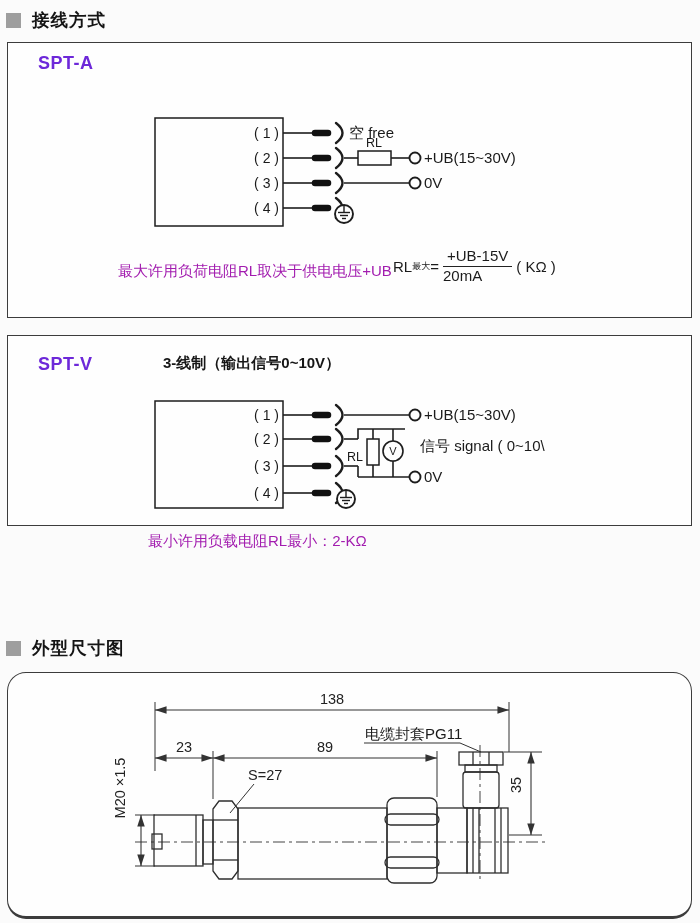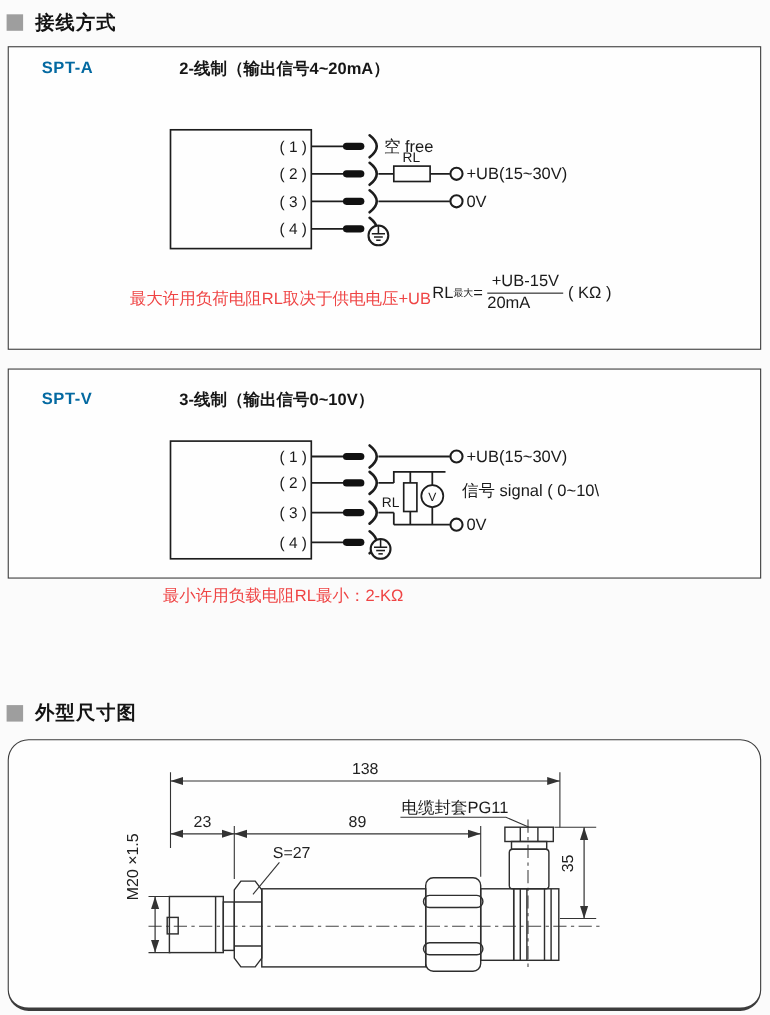--- a/index.html
+++ b/index.html
@@ -3,54 +3,53 @@
 <meta charset="utf-8">
 <style>
   html,body{margin:0;padding:0;}
   body{width:700px;height:923px;background:#fbfbfb;font-family:"Liberation Sans","DejaVu Sans",sans-serif;color:#1a1a1a;position:relative;overflow:hidden;}
   .hdr{position:absolute;left:6px;display:flex;align-items:center;gap:11px;font-size:17.5px;font-weight:bold;color:#141414;letter-spacing:1px;}
   .sq{width:15px;height:15px;background:#9e9e9e;flex:0 0 auto;}
   .box{position:absolute;left:7px;width:685px;box-sizing:border-box;border:1.6px solid #3c3c3c;background:#fefefe;}
   #box1{top:42px;height:276px;}
   #box2{top:335px;height:191px;}
   #box3{top:672px;height:247px;border-bottom-width:3px;border-radius:19px;}
-  .model{position:absolute;left:30px;font-size:15px;font-weight:bold;color:#0369a1;letter-spacing:.5px;}
+  .model{position:absolute;left:30px;font-size:18px;font-weight:bold;color:#6d28d9;letter-spacing:.5px;}
   .spec{position:absolute;left:155px;font-size:15px;font-weight:bold;color:#161616;}
   svg{position:absolute;left:0;top:0;}
   svg text{font-family:"Liberation Sans","DejaVu Sans",sans-serif;fill:#1a1a1a;}
   .w{stroke:#1d1d1d;stroke-width:1.6;fill:none;}
   .pill{stroke:#111;stroke-width:6.5;stroke-linecap:round;fill:none;}
   .arc{stroke:#1d1d1d;stroke-width:2.4;fill:none;stroke-linecap:round;}
   .comp{stroke:#1d1d1d;stroke-width:1.5;fill:#fefefe;}
   .term{stroke:#1d1d1d;stroke-width:1.9;fill:#fefefe;}
   .tlabel{font-size:14px;}
   .dlabel{font-size:15px;}
   .small{font-size:12.5px;}
-  .note{position:absolute;font-size:15px;color:#ef4444;}
+  .note{position:absolute;font-size:15px;color:#a21caf;}
   .formula{position:absolute;display:flex;align-items:center;font-size:15px;color:#1b1b1b;}
   .formula sub{font-size:9px;}
   .frac{display:inline-flex;flex-direction:column;text-align:left;margin:0 4px;line-height:1.25;}
   .frac .num{border-bottom:1.6px solid #222;padding:0 4px;}
   .ol{stroke:#2e2e2e;stroke-width:1.3;fill:none;}
   .dim{stroke:#333;stroke-width:1.1;fill:none;}
   .ext{stroke:#333;stroke-width:1;fill:none;}
   .cl{stroke:#444;stroke-width:1;fill:none;stroke-dasharray:12 4 3 4;}
   .dimtxt{font-size:14.5px;fill:#222;}
 </style>
 </head>
 <body>
 
 <div class="hdr" style="top:8px;">
   <span class="sq"></span>
   <span>接线方式</span>
 </div>
 
 <div class="box" id="box1">
   <span class="model" style="top:10px;">SPT-A</span>
-  <span class="spec" style="top:10px;">2-线制（输出信号4~20mA）</span>
 
   <svg style="top:53px;" width="682" height="160" viewBox="0 0 682 160">
     <rect x="147" y="22" width="128" height="108" class="comp"></rect>
     <text x="271" y="42" text-anchor="end" class="tlabel">( 1 )</text>
     <text x="271" y="67" text-anchor="end" class="tlabel">( 2 )</text>
     <text x="271" y="92" text-anchor="end" class="tlabel">( 3 )</text>
     <text x="271" y="117" text-anchor="end" class="tlabel">( 4 )</text>
 
     <g>
       <line x1="275" y1="37" x2="304" y2="37" class="w"></line>

